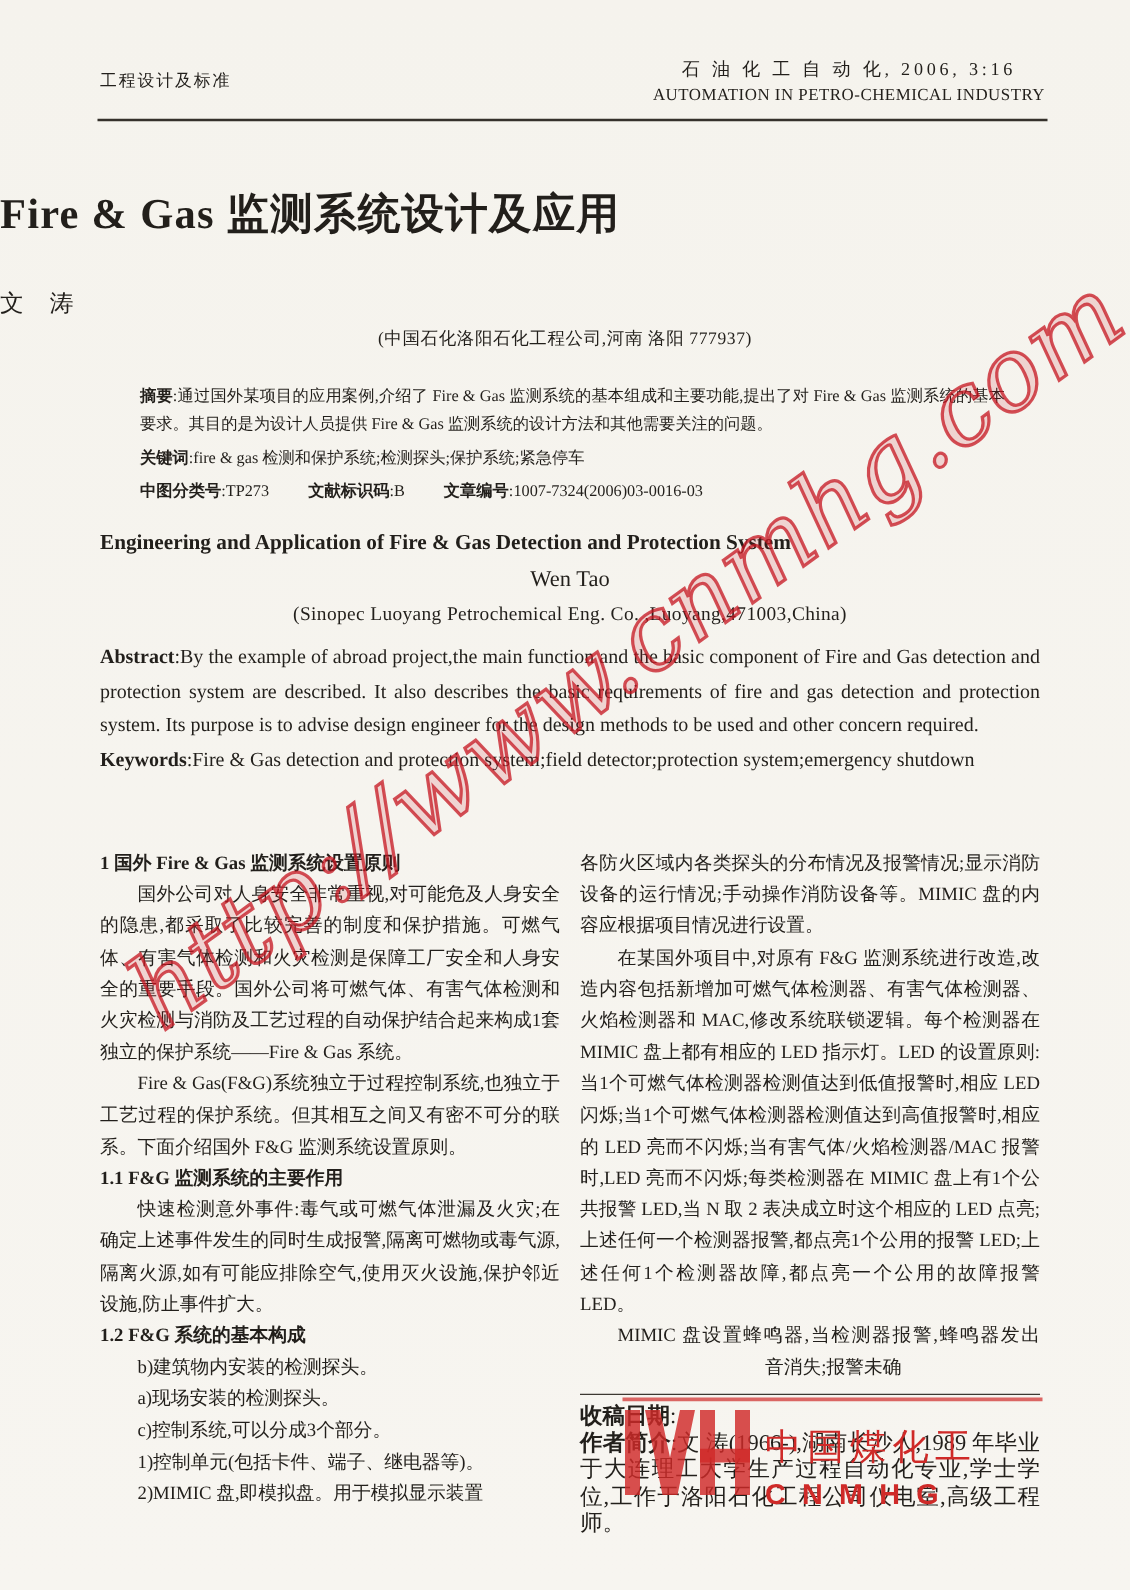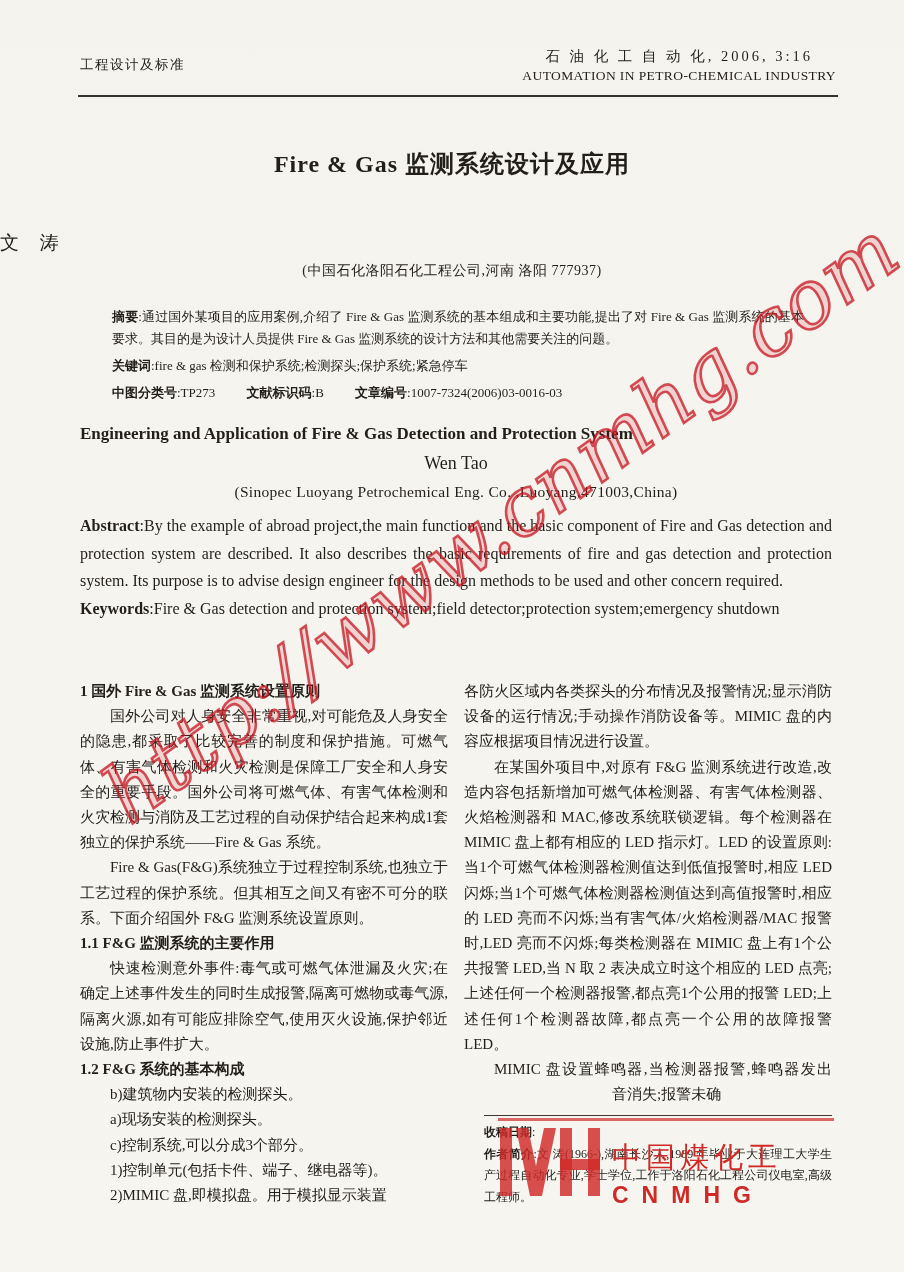--- a/index.html
+++ b/index.html
@@ -8,21 +8,21 @@
 
   
   .hdr{position:absolute;top:46px;left:80px;right:68px;display:flex;justify-content:space-between;align-items:flex-end;}
   .hdr-left{font-size:13.5px;letter-spacing:1.5px;padding-bottom:12px;}
   .hdr-right{text-align:center;font-size:14.5px;line-height:20px;}
   .hdr-right .cn{letter-spacing:3px;}
   .hdr-right .en{font-size:13.5px;letter-spacing:.4px;}
   .rule{position:absolute;top:95px;left:78px;right:66px;height:2px;background:#35312b;}
 
   
-  .title{position:absolute;top:148px;left:0;width:100%;text-align:center;font-size:24px;font-weight:700;letter-spacing:1px;}
+  .title{position:absolute;top:148px;left:0;width:100%;text-align:left;font-size:34px;font-weight:700;letter-spacing:1px;}
   .author{position:absolute;top:230px;left:0;width:100%;text-align:left;font-size:19px;letter-spacing:8px;}
   .affil{position:absolute;top:262px;left:0;width:100%;text-align:center;font-size:14px;letter-spacing:.5px;}
 
   
   .cnmeta{position:absolute;top:306px;left:112px;width:692px;font-size:13px;line-height:22px;}
   .cnmeta p{margin:0 0 5px 0;text-align:justify;}
   .bold{font-weight:700;}
   .cls span.pair{margin-right:28px;white-space:nowrap;}
 
   
@@ -35,21 +35,21 @@
 
   
   .cols{position:absolute;top:679px;left:80px;width:752px;display:flex;gap:16px;}
   .col{width:368px;font-size:15px;line-height:25.2px;text-align:justify;}
   .col h3{font-size:15px;font-weight:700;margin:0;line-height:25.2px;text-align:left;}
   .col p{margin:0;text-indent:2em;}
   .col p.noindent{text-indent:0;}
   .gap-sp{display:inline-block;width:148px;}
 
   
-  .fnote{margin-top:8px;border-top:1.5px solid #3c3831;padding-top:6px;font-size:12px;line-height:21.5px;margin-left:20px;}
+  .fnote{margin-top:8px;border-top:1.5px solid #3c3831;padding-top:6px;font-size:18px;line-height:21.5px;}
   .fnote p{text-indent:0;margin:0;text-align:justify;}
 
   
   .watermark{position:absolute;left:86px;top:766px;transform:rotate(-36deg);transform-origin:0 0;
     font-size:80px;font-style:italic;white-space:nowrap;letter-spacing:1px;
     color:rgba(197,22,32,0.14);-webkit-text-stroke:2.6px rgba(197,22,32,0.75);
     pointer-events:none;z-index:5;font-family:"DejaVu Serif",serif;}
 
   
   .logo{position:absolute;left:498px;top:1118px;width:336px;z-index:6;}

